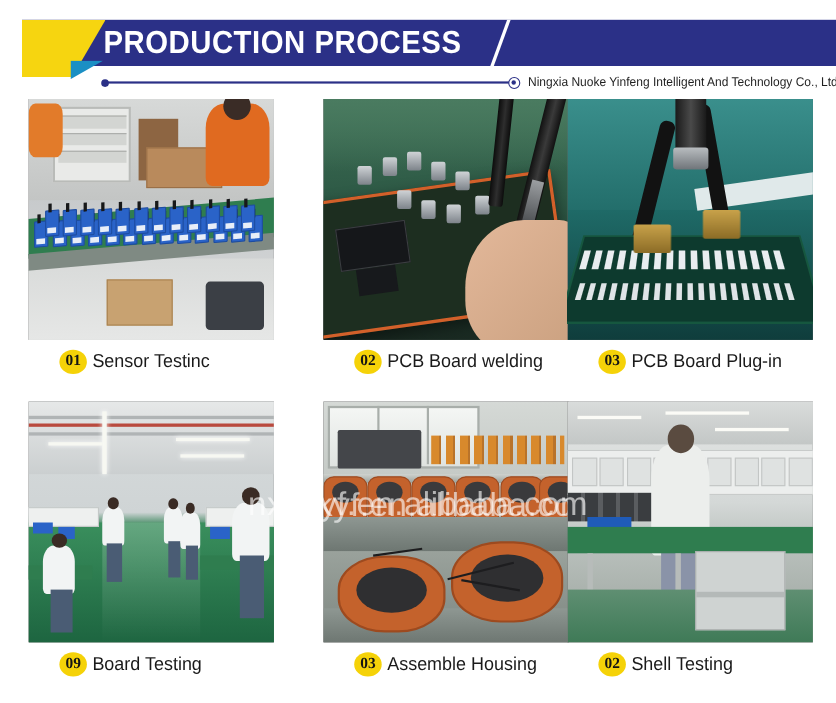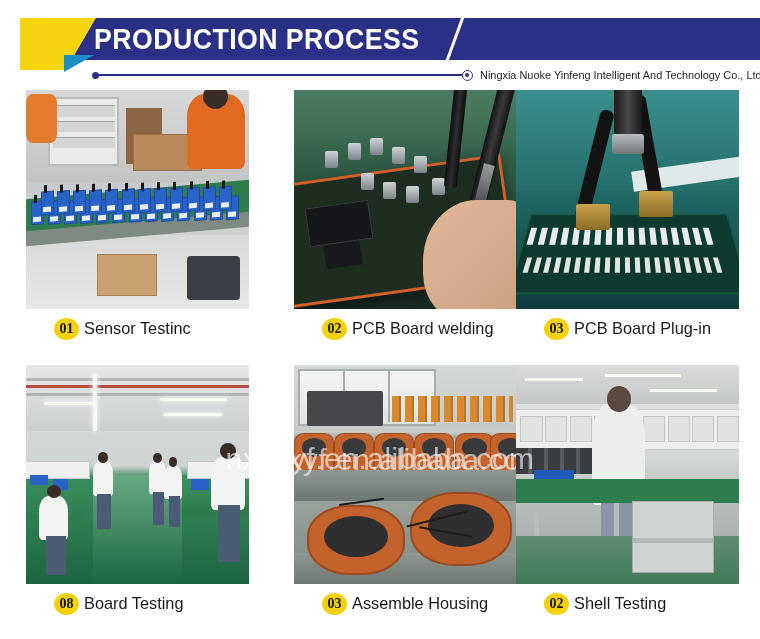--- a/index.html
+++ b/index.html
@@ -465,21 +465,21 @@
         <div class="legs" style="left:32%; top:59%; width:6%;  height:16%;"></div>
         <div class="person" style="left:55%; top:44%; width:8%;  height:15%;"></div>
         <div class="legs" style="left:57%; top:58%; width:5%;  height:15%;"></div>
         <div class="person" style="left:62%; top:46%; width:8%;  height:15%;"></div>
         <div class="legs" style="left:64%; top:60%; width:5%;  height:14%;"></div>
         <div class="person" style="left:83%; top:42%; width:15%; height:24%;"></div>
         <div class="legs" style="left:86%; top:64%; width:10%; height:26%;"></div>
       </div>
     </div>
     <div class="caption">
-      <span class="badge">08</span>
+      <span class="badge">09</span>
       <span class="caption-label">Board Testing</span>
     </div>
   </div>
 
   <div class="cell c1 r1">
     <div class="photo">
       <div class="sc p5">
         <div class="win"></div>
         <div class="winbar" style="left:22%;"></div>
         <div class="winbar" style="left:42%;"></div>

